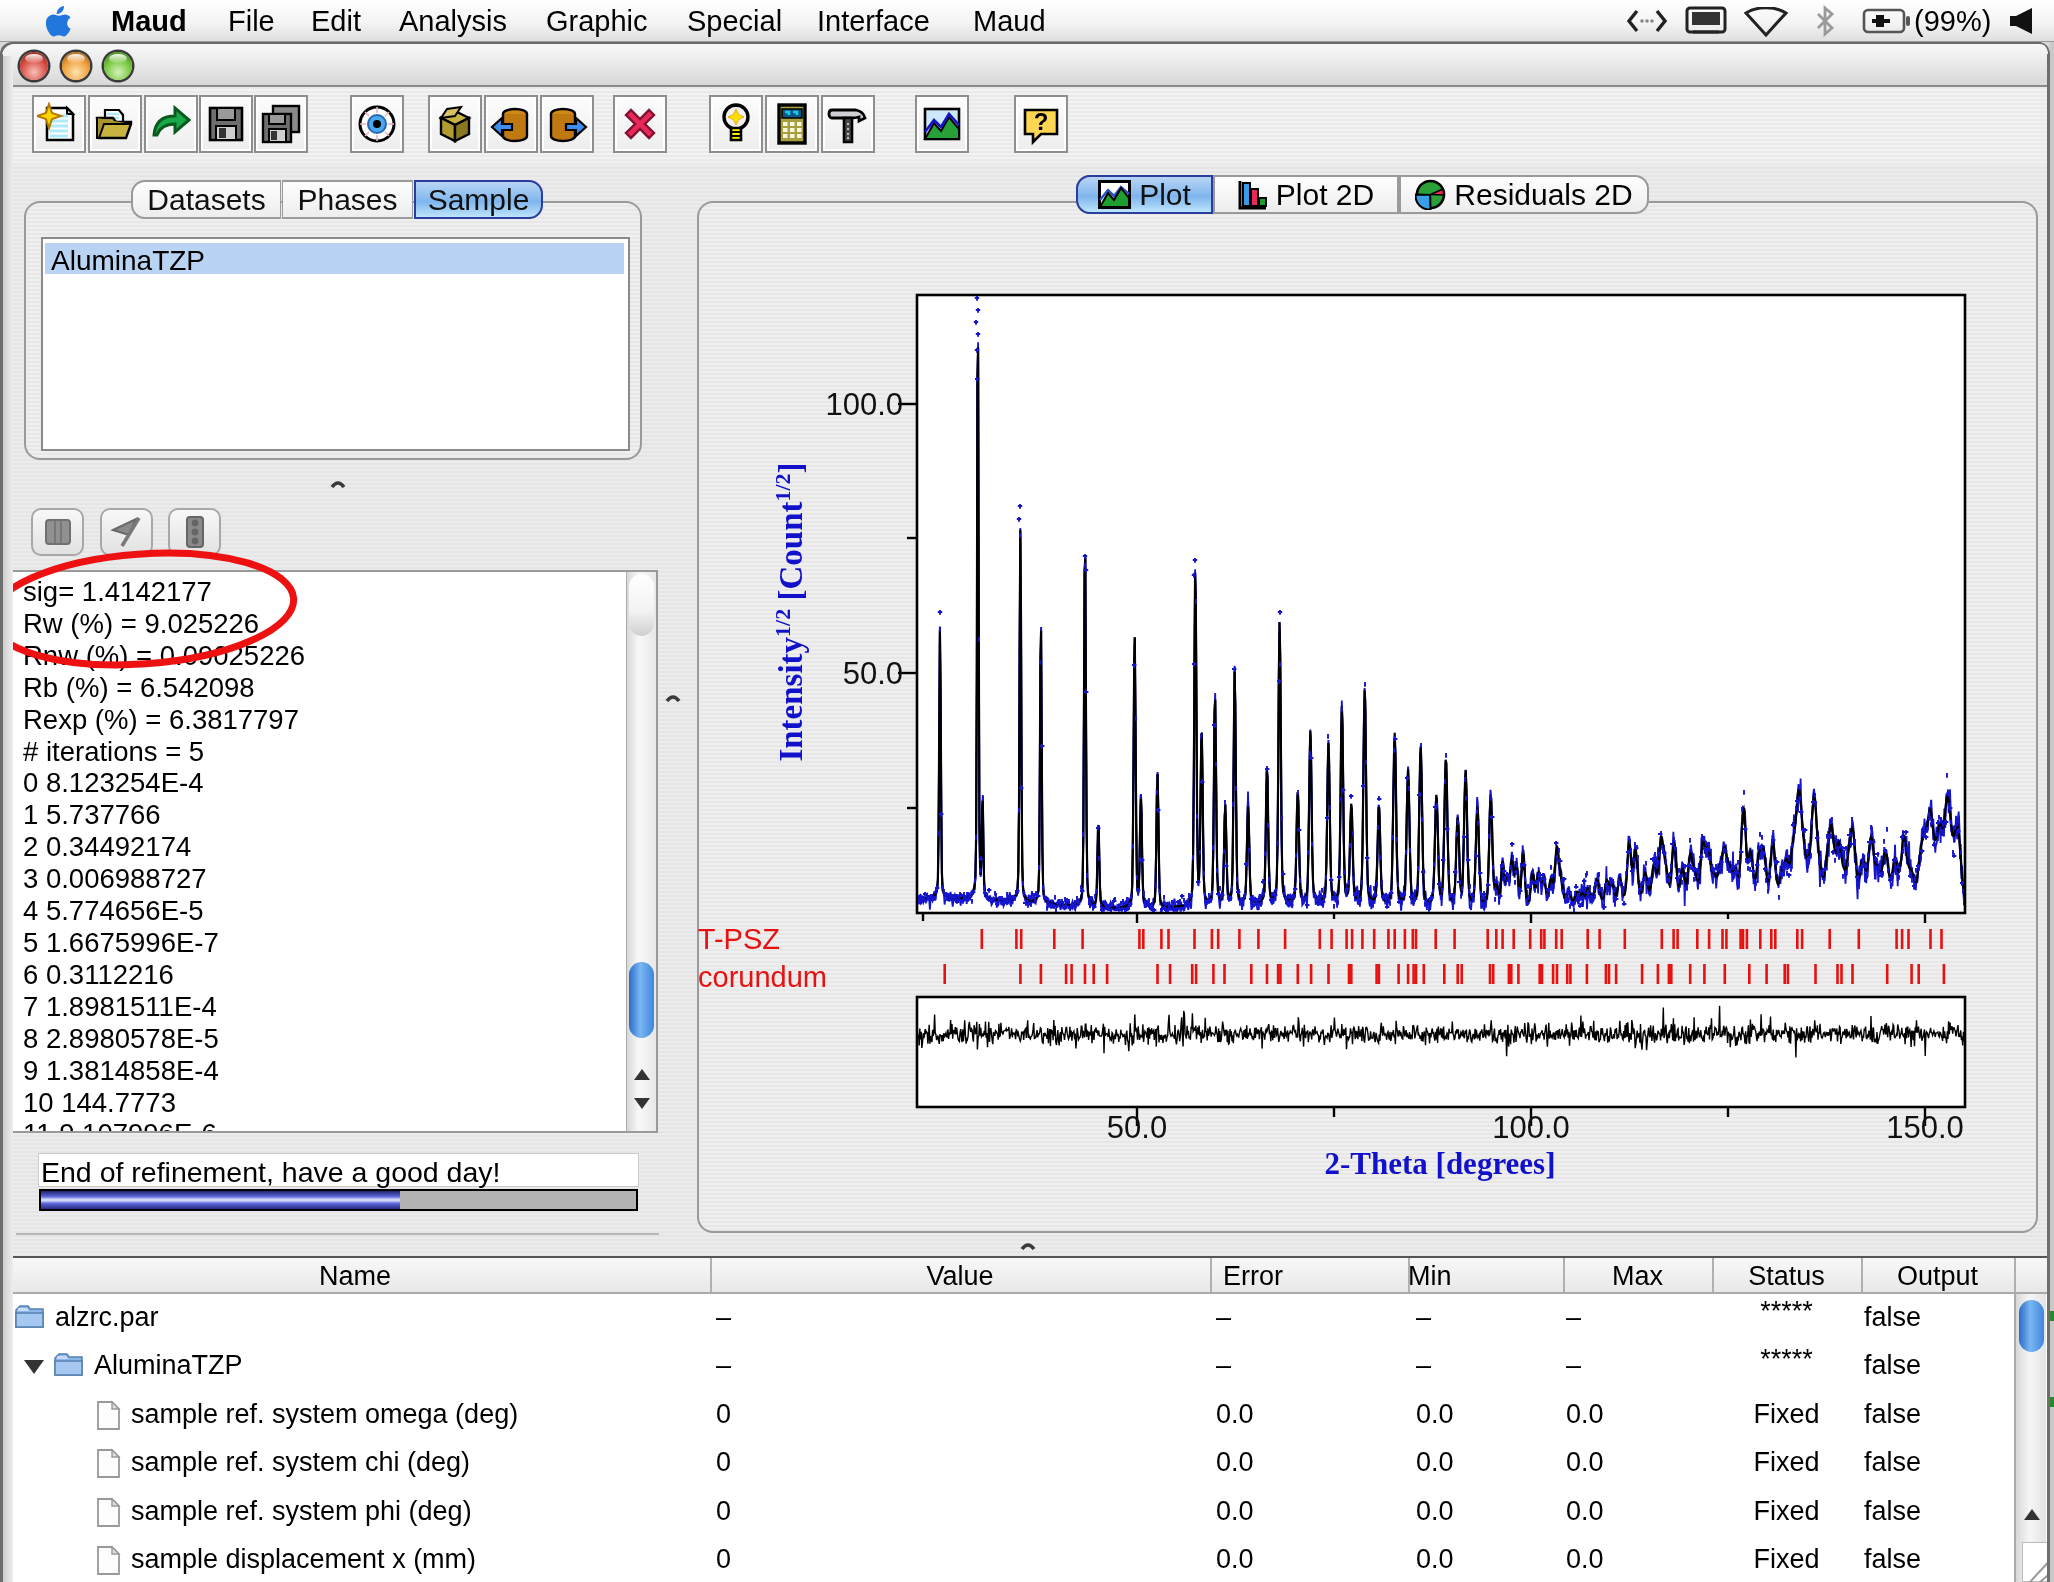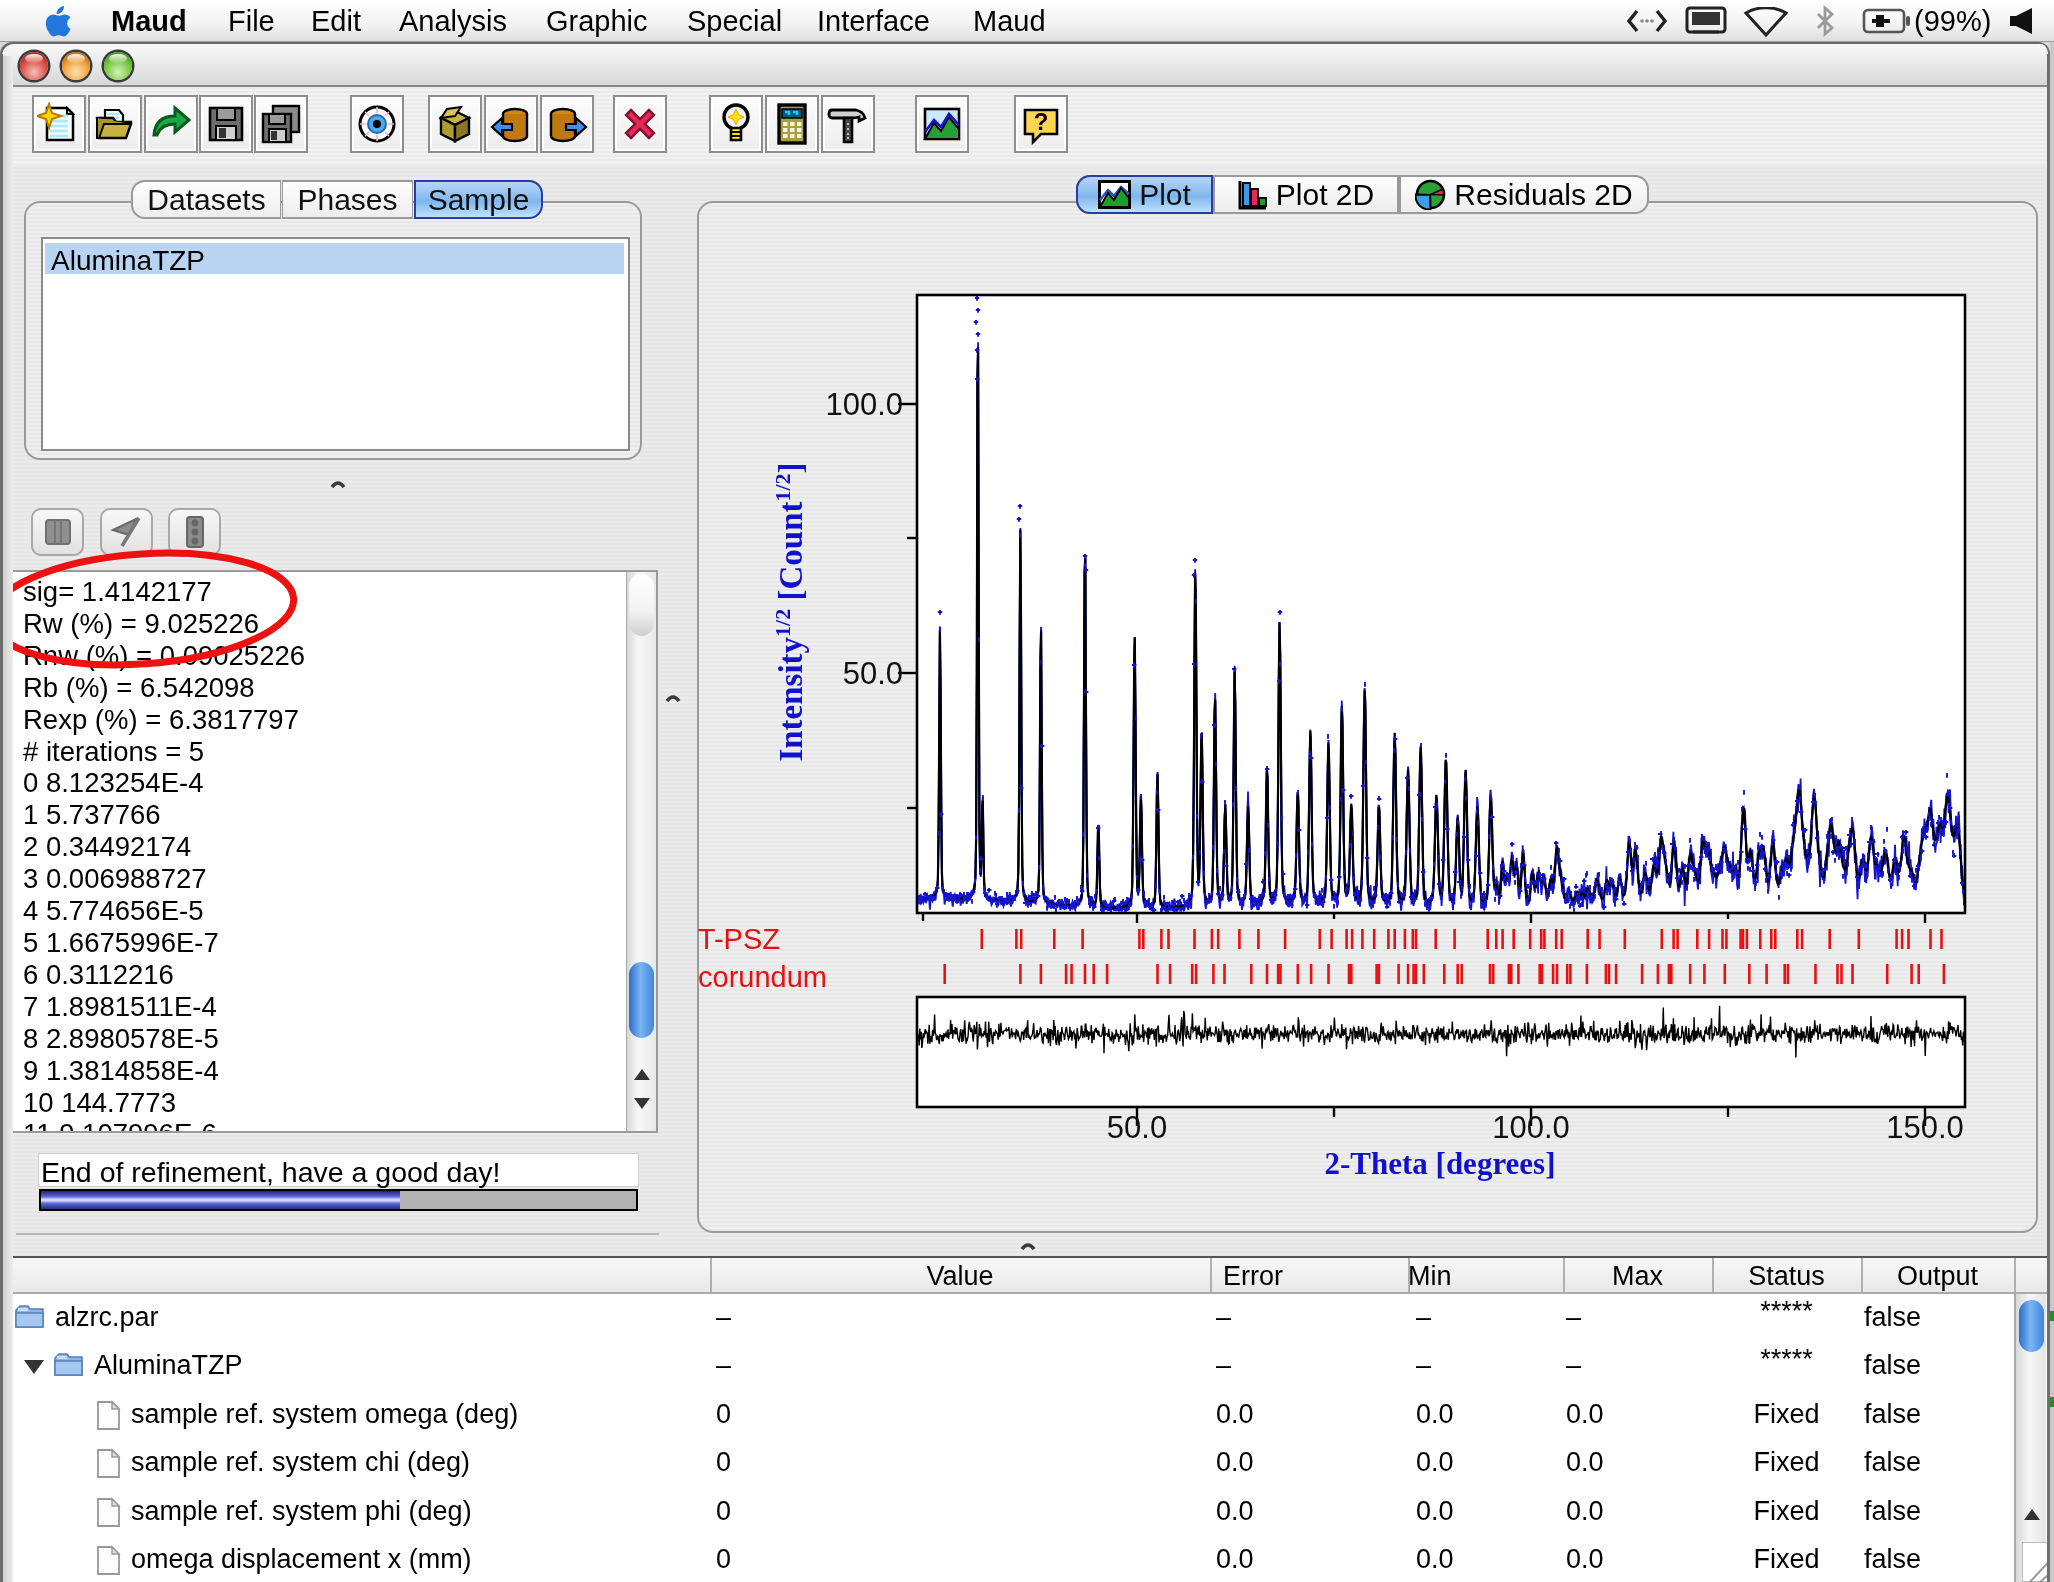--- a/index.html
+++ b/index.html
@@ -479,20 +479,21 @@
 
 <div class="abs" style="left:0;top:1256px;width:2050px;height:326px;background:#fff;border-top:2px solid #555">
   <div class="abs pin" style="left:0;top:0;width:100%;height:36px;border-bottom:2px solid #aaa;background:linear-gradient(180deg,#f8f8f8,#e8e8e8)">
     <div class="th" style="left:710px"></div>
       <div class="th" style="left:1210px"></div>
       <div class="th" style="left:1408px"></div>
     <div class="th" style="left:1563px"></div>
       <div class="th" style="left:1712px"></div>
       <div class="th" style="left:1861px"></div>
       <div class="th" style="left:2014px"></div>
+    <div class="cell" style="left:0;width:710px;top:3px;text-align:center">Name</div>
     <div class="cell" style="left:710px;width:500px;top:3px;text-align:center">Value</div>
     <div class="cell" style="left:1154px;width:198px;top:3px;text-align:center">Error</div>
     <div class="cell" style="left:1408px;width:155px;top:3px;text-align:left">Min</div>
     <div class="cell" style="left:1563px;width:149px;top:3px;text-align:center">Max</div>
     <div class="cell" style="left:1712px;width:149px;top:3px;text-align:center">Status</div>
     <div class="cell" style="left:1861px;width:153px;top:3px;text-align:center">Output</div>
   </div>
 </div>
 
   <div class="abs" style="left:14px;top:1303px"><svg width="31" height="26" viewBox="0 0 31 26">
@@ -556,21 +557,21 @@
   <div class="cell" style="left:1216px;top:1496px">0.0</div>
   <div class="cell" style="left:1416px;top:1496px">0.0</div>
   <div class="cell" style="left:1566px;top:1496px">0.0</div>
   <div class="cell" style="left:1712px;width:149px;top:1496px;text-align:center">Fixed</div>
   <div class="cell" style="left:1864px;top:1496px">false</div>
 
   <div class="abs" style="left:95px;top:1545px"><svg width="26" height="31" viewBox="0 0 26 31">
       <path d="M3 2h14l7 7v20H3z" fill="#fdfdfd" stroke="#999" stroke-width="1.8"></path>
       <path d="M17 2l7 7h-7z" fill="#e0e0e0" stroke="#999" stroke-width="1.4"></path>
     </svg></div>
-  <div class="cell" style="left:131px;top:1544px">omega displacement x (mm)</div>
+  <div class="cell" style="left:131px;top:1544px">sample displacement x (mm)</div>
   <div class="cell" style="left:716px;top:1544px">0</div>
   <div class="cell" style="left:1216px;top:1544px">0.0</div>
   <div class="cell" style="left:1416px;top:1544px">0.0</div>
   <div class="cell" style="left:1566px;top:1544px">0.0</div>
   <div class="cell" style="left:1712px;width:149px;top:1544px;text-align:center">Fixed</div>
   <div class="cell" style="left:1864px;top:1544px">false</div>
 <div class="abs" style="left:2014px;top:1294px;width:32px;height:288px;background:linear-gradient(90deg,#d8d8d8,#f6f6f6 45%,#e4e4e4);border-left:2px solid #aaa">
   <div class="abs" style="left:3px;top:6px;width:25px;height:52px;border-radius:13px;background:linear-gradient(90deg,#2c6cc8,#7ab6f2 45%,#3f86dc)"></div>
   <svg class="abs" style="left:6px;top:212px" width="20" height="16" viewBox="0 0 20 16">
       <path d="M2 14L10 3l8 11z" fill="#333"></path>

